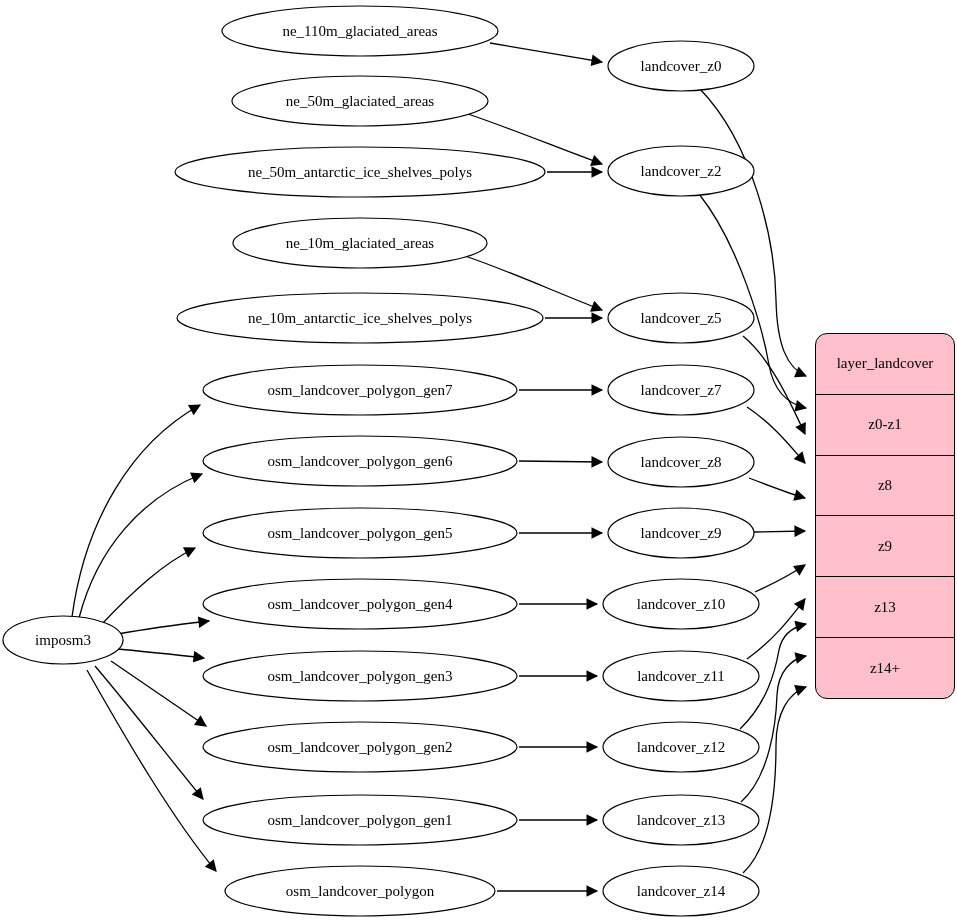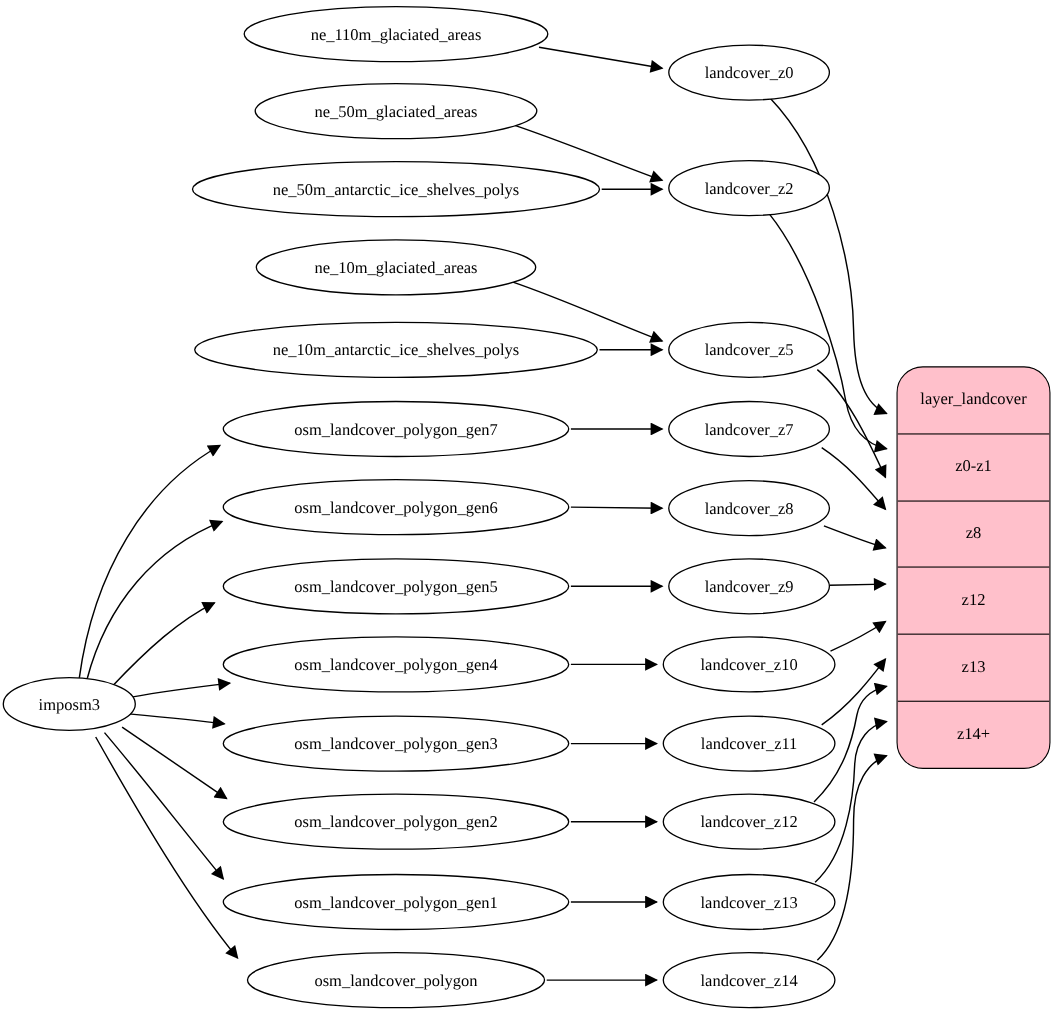--- a/index.html
+++ b/index.html
@@ -36,21 +36,21 @@
     text-anchor: middle;
   }
   .record {
     position: absolute;
     left: 815px;
     top: 333px;
     width: 140px;
     height: 366px;
     background: var(--table-fill, #ffc0cb);
     border: 1.4px solid #000000;
-    border-radius: 24px;
+    border-radius: 12px;
     box-sizing: border-box;
     display: flex;
     flex-direction: column;
     overflow: hidden;
   }
   .record .cell {
     flex: 1 1 0;
     display: flex;
     align-items: center;
     justify-content: center;
@@ -211,18 +211,18 @@
     <g>
       <ellipse class="node-ellipse" cx="681" cy="891" rx="78" ry="25"></ellipse>
       <text class="node-label" x="681" y="896">landcover_z14</text>
     </g>
   </svg>
 
   <div class="record">
     <div class="cell header">layer_landcover</div>
     <div class="cell">z0-z1</div>
     <div class="cell">z8</div>
-    <div class="cell">z12</div>
+    <div class="cell">z9</div>
     <div class="cell">z13</div>
     <div class="cell">z14+</div>
   </div>
 
 </div>
 
 </body></html>

